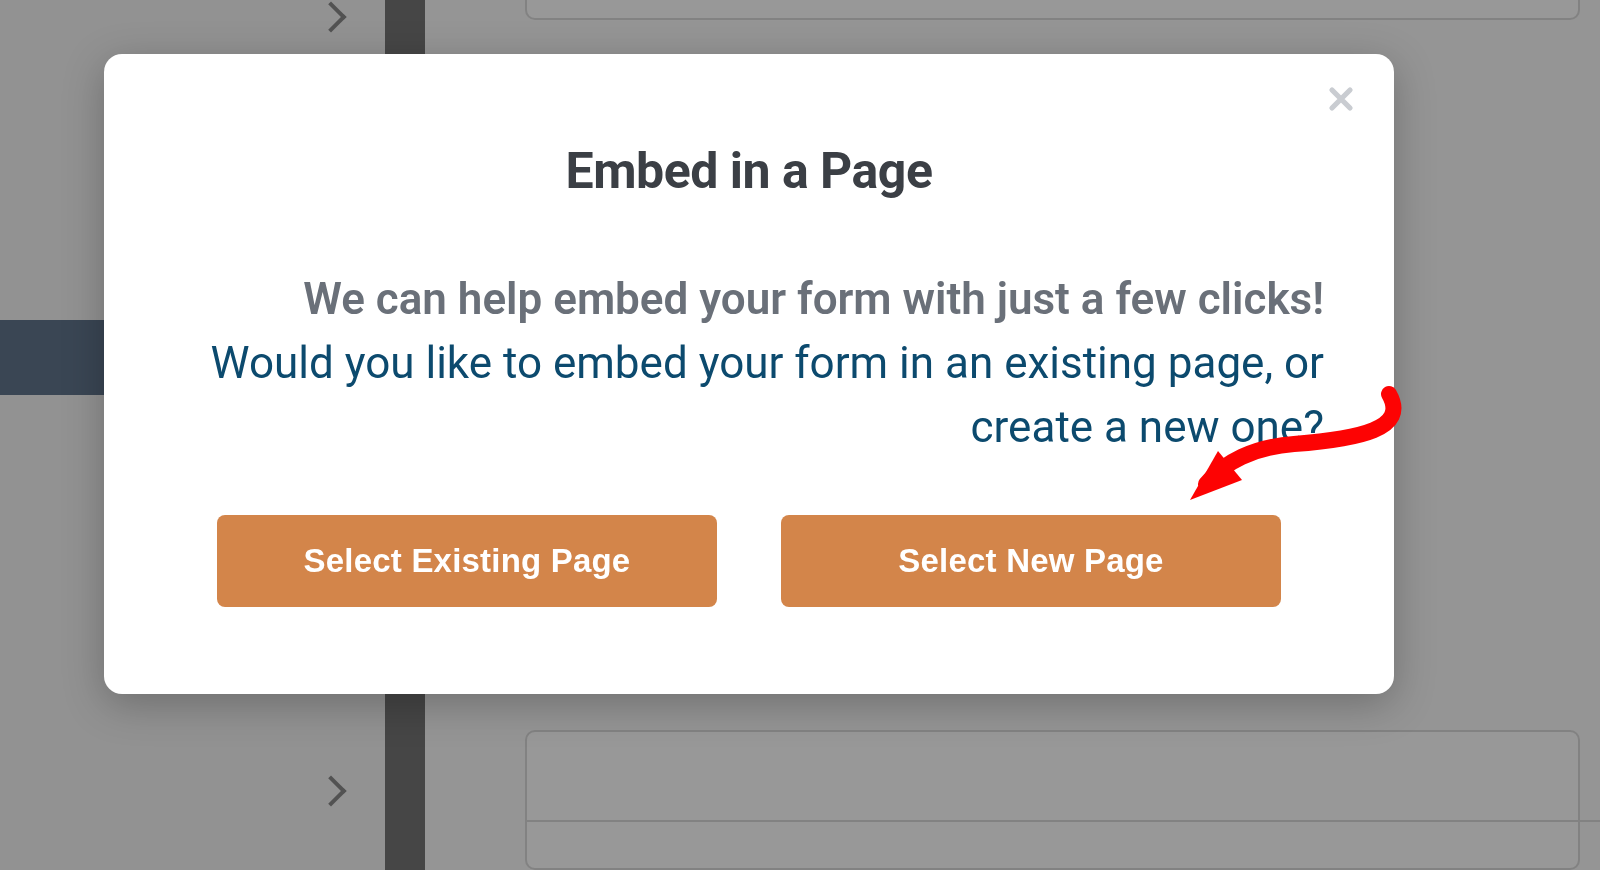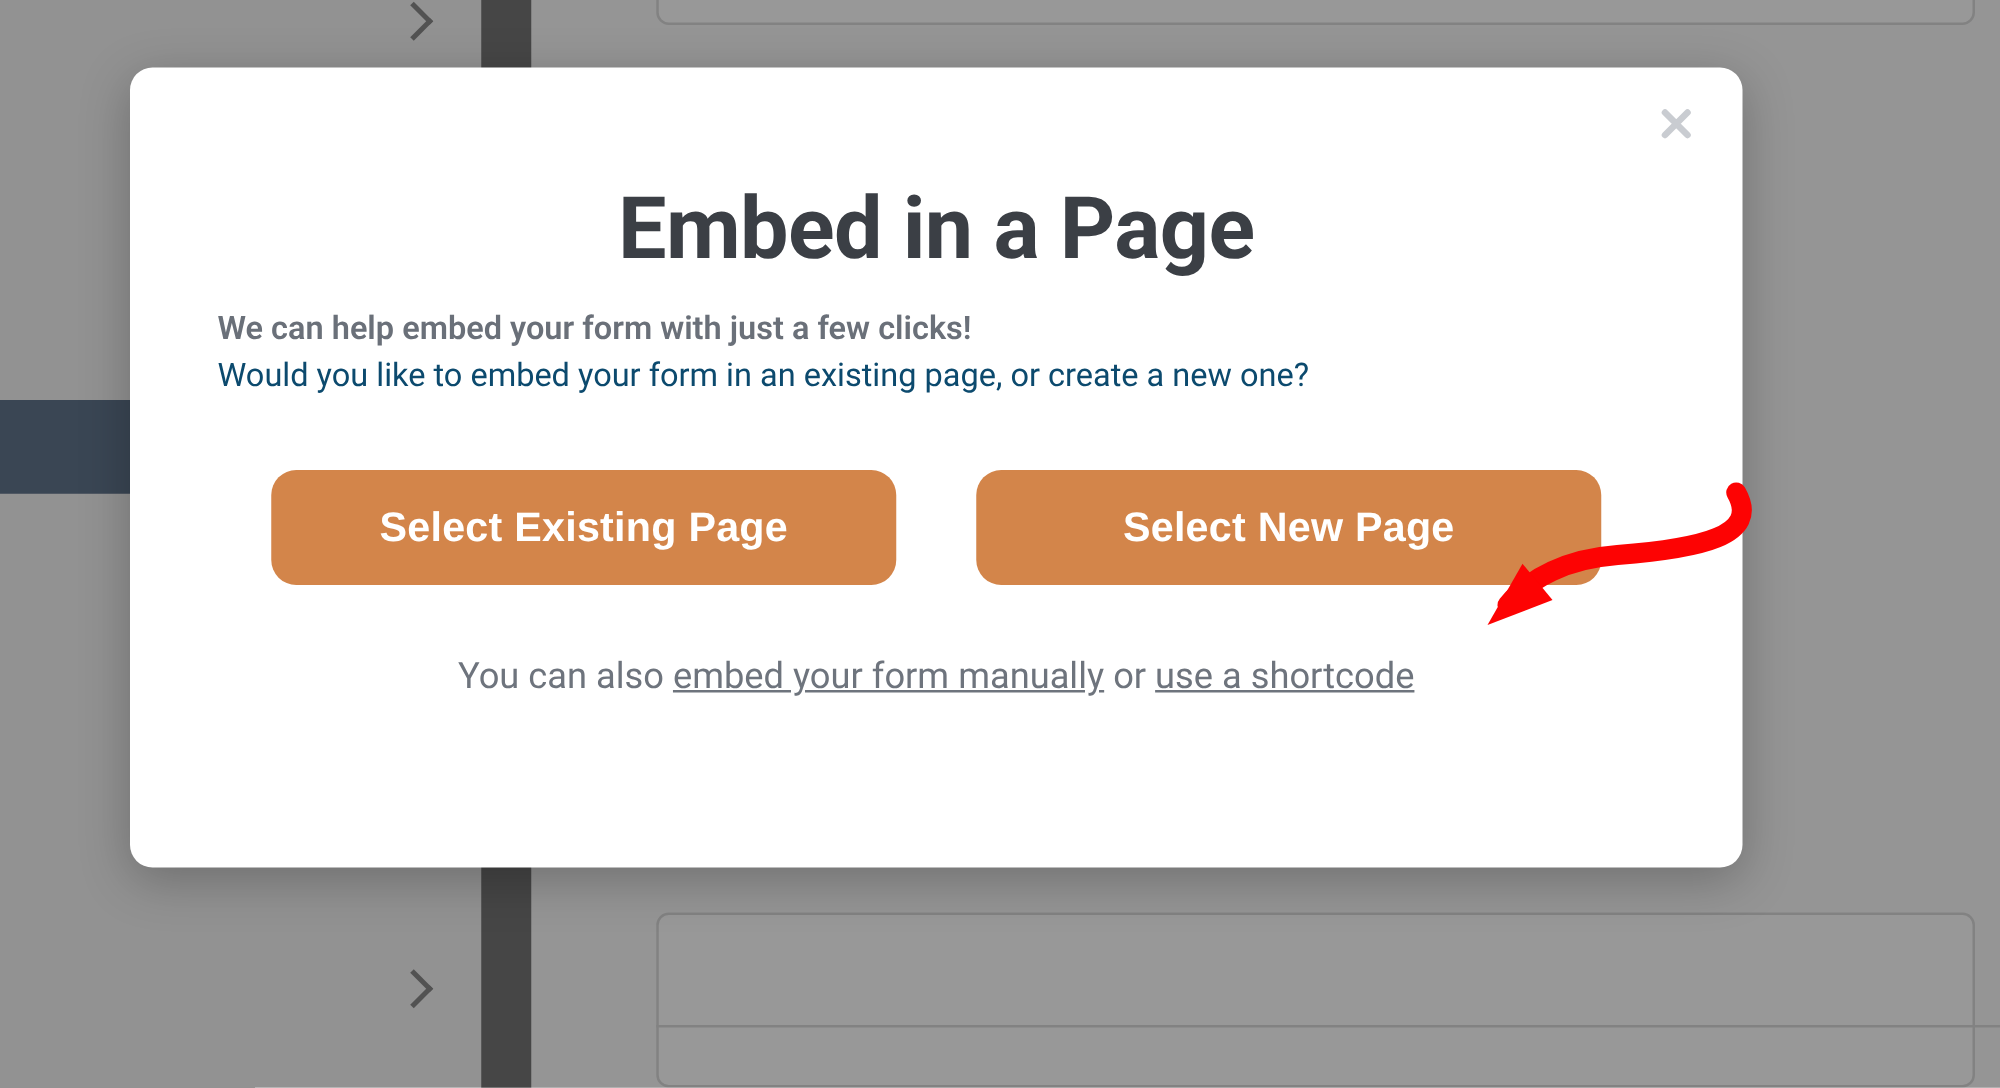--- a/index.html
+++ b/index.html
@@ -67,31 +67,31 @@
     position: absolute; top: 28px; right: 34px;
     width: 38px; height: 38px;
     cursor: pointer;
     display: flex; align-items: center; justify-content: center;
   }
   .close svg { width: 30px; height: 30px; }
   .close svg path { stroke: #c9ccd1; stroke-width: 7; stroke-linecap: round; }
 
   .title {
     text-align: center;
-    font-size: 69px;
+    font-size: 50px;
     font-weight: 700;
     color: #3b3f45;
     margin-top: 28px;
     letter-spacing: -0.5px;
   }
 
   .lead {
-    text-align: left;
-    margin-top: 22px;
-    font-size: 26px;
+    text-align: right;
+    margin-top: 68px;
+    font-size: 44px;
     line-height: 1.45;
     color: #6e747d;
   }
   .lead .strong {
     font-weight: 600;
     color: #6a7079;
   }
   .lead .q {
     font-weight: 400;
     color: #0c4a6e;
@@ -104,21 +104,21 @@
     margin-top: 56px;
   }
   .btn {
     flex: 1 1 0;
     max-width: 500px;
     background: #d3854a;
     color: #fff;
     font-size: 33px;
     font-weight: 600;
     border: none;
-    border-radius: 20px;
+    border-radius: 8px;
     height: 92px;
     cursor: pointer;
     display: flex; align-items: center; justify-content: center;
     letter-spacing: 0.2px;
   }
 
   .footer {
     text-align: center;
     margin-top: 56px;
     font-size: 29px;
@@ -179,23 +179,20 @@
   <p class="lead">
     <span class="strong">We can help embed your form with just a few clicks!</span><br>
     <span class="q">Would you like to embed your form in an existing page, or create a new one?</span>
   </p>
 
   <div class="btnrow">
     <button class="btn">Select Existing Page</button>
     <button class="btn">Select New Page</button>
   </div>
 
-  <p class="footer">
-    <span>You can also </span><a>embed your form manually</a><span> or </span><a>use a shortcode</a>
-  </p>
 
   <div class="arrow">
     <svg viewBox="0 0 230 130">
       <path d="M205 10 C 225 45, 175 55, 110 60 C 70 63, 40 78, 22 100"></path>
       <path class="head" d="M6 116 L58 96 L34 67 Z"></path>
     </svg>
   </div>
 
 </div>
 

